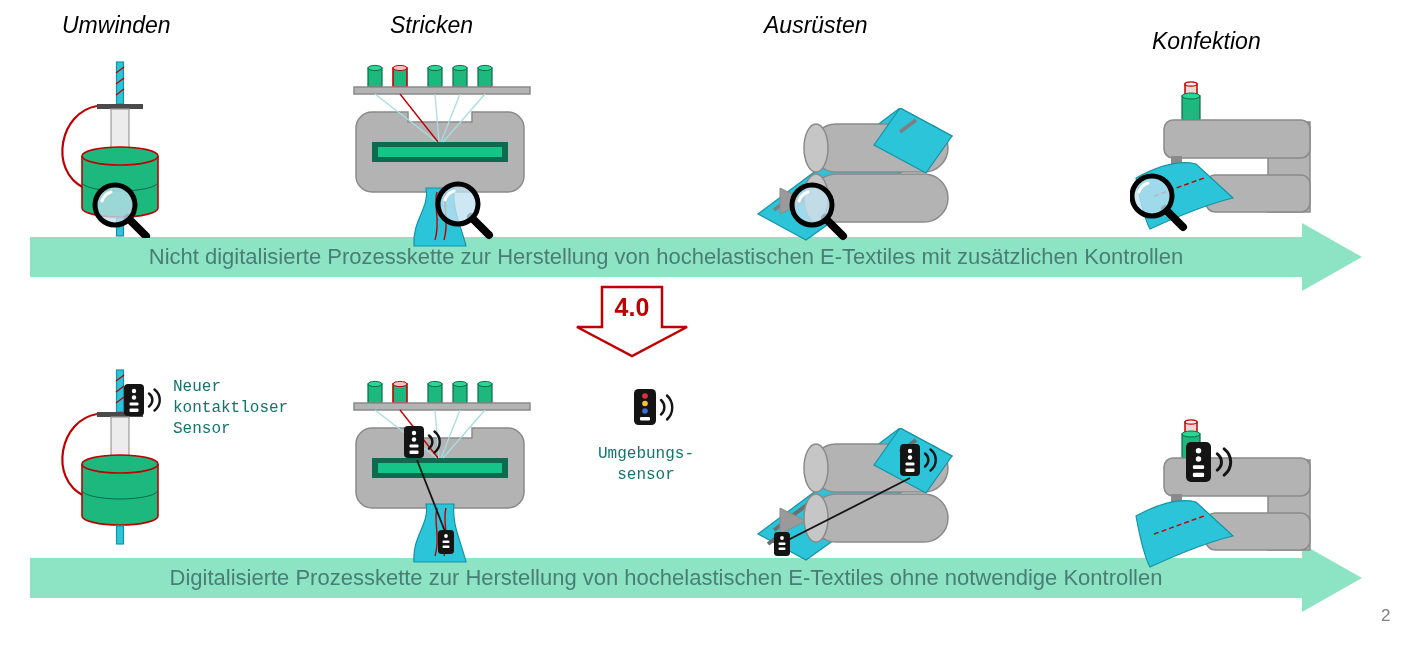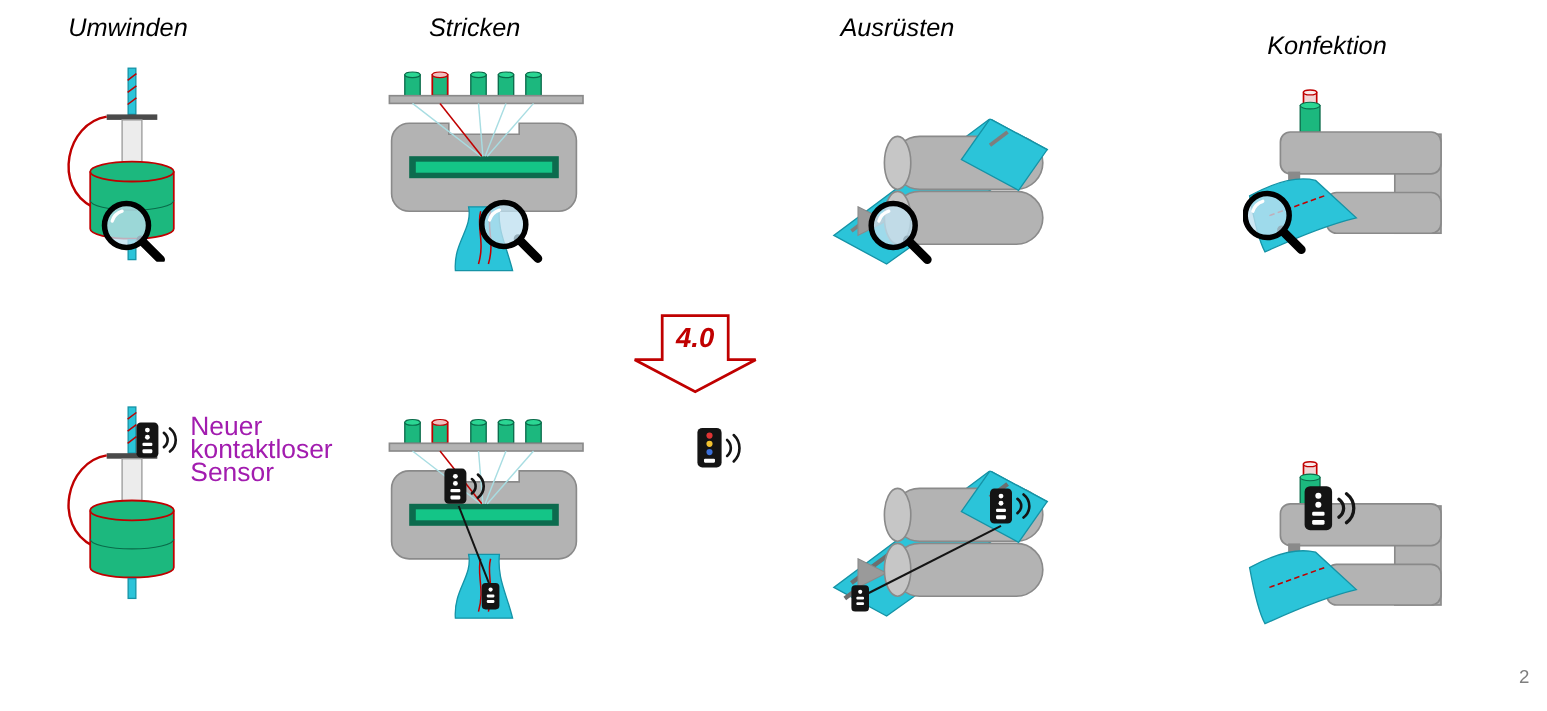--- a/index.html
+++ b/index.html
@@ -2,33 +2,33 @@
 <html style="--arrow-fill: #8DE4C4; --arrow-text: #4A7E74; --accent-red: #C00000; --machine-gray: #B3B3B3; --machine-gray-stroke: #8A8A8A; --spool-green: #1CB87E; --spool-green-dark: #0A6B4A; --bed-dark-green: #0C6B4E; --bed-bright-green: #14C587; --fabric-teal: #2BC4D9; --fabric-teal-stroke: #1593A6; --thread-light: #A8DDE2; --sensor-black: #141414;"><head>
 <meta charset="utf-8">
 <style>
   * { margin:0; padding:0; box-sizing:border-box; }
   html,body { background:#fff; }
   .stage { position:relative; width:1406px; height:646px; background:#fff;
            font-family:"Liberation Sans", sans-serif; overflow:hidden; }
   .abs { position:absolute; }
 
   .stage-label { font-size:23px; color:#000; white-space:nowrap;font-style:italic; }
-  .mini-label  { font-size:24px; line-height:21px; color:#a21caf; }
+  .mini-label  { font-size:16px; line-height:21px; color:#0f766e;font-family:Liberation Mono, monospace; }
   .page-num    { position:absolute; font-size:17px; color:#7F7F7F; }
 
   .arrow-wrap { position:absolute; width:1332px; height:68px; }
   .arrow-wrap svg { position:absolute; left:0; top:0; }
   .arrow-fill { fill:var(--arrow-fill,#8DE4C4); }
   .arrow-text { position:absolute; left:0; right:60px; top:0; bottom:0;
                 display:flex; align-items:center; justify-content:center;
                 font-size:22px; color:var(--arrow-text,#4A7E74); white-space:nowrap; }
 
   .red-outline { fill:#FFFFFF; stroke:var(--accent-red,#C00000); stroke-width:2.5; }
   .ind40-text  { position:absolute; left:0; top:9px; width:100%; text-align:center;
-                 font-size:25px; font-weight:bold; color:var(--accent-red,#C00000);font-style:italic; }
+                 font-size:25px; font-weight:bold; color:var(--accent-red,#C00000); }
 
   
   .gray      { fill:var(--machine-gray,#B3B3B3); stroke:var(--machine-gray-stroke,#8A8A8A); stroke-width:1.5; }
   .gray-cap  { fill:#C6C6C6; stroke:var(--machine-gray-stroke,#8A8A8A); stroke-width:1.5; }
   .dark-part { fill:#4A4A4A; }
   .green     { fill:var(--spool-green,#1CB87E); stroke:var(--spool-green-dark,#0A6B4A); stroke-width:1.2; }
   .green-top { fill:#2BD693; stroke:var(--spool-green-dark,#0A6B4A); stroke-width:1; }
   .green-red { fill:var(--spool-green,#1CB87E); stroke:var(--accent-red,#C00000); stroke-width:1.6; }
   .teal      { fill:var(--fabric-teal,#2BC4D9); stroke:var(--fabric-teal-stroke,#1593A6); stroke-width:1.2; }
   .bed       { fill:var(--bed-dark-green,#0C6B4E); }
@@ -75,21 +75,33 @@
         <circle cx="11" cy="7" r="2.8" fill="#E03434"></circle>
         <circle cx="11" cy="14.5" r="2.8" fill="#F2C230"></circle>
         <circle cx="11" cy="22" r="2.8" fill="#3A6FD8"></circle>
         <rect x="6" y="28" width="10" height="3.6" rx="1" class="white-dot"></rect>
         <path d="M 27 11 C 31.5 15 31.5 21.5 27 25.5" class="sensor-arc"></path>
         <path d="M 33 6.5 C 40 13 40 24 33 30.5" class="sensor-arc"></path>
       </g>
     </defs>
   </svg>
 
-
+  <div class="arrow-wrap" style="left:30px;top:223px">
+    <svg width="1332" height="68" viewBox="0 0 1332 68">
+      <polygon points="0,14 1272,14 1272,0 1332,34 1272,68 1272,54 0,54" class="arrow-fill"></polygon>
+    </svg>
+    <div class="arrow-text">Nicht digitalisierte Prozesskette zur Herstellung von hochelastischen E-Textiles mit zusätzlichen Kontrollen</div>
+  </div>
+
+  <div class="arrow-wrap" style="left:30px;top:544px">
+    <svg width="1332" height="68" viewBox="0 0 1332 68">
+      <polygon points="0,14 1272,14 1272,0 1332,34 1272,68 1272,54 0,54" class="arrow-fill"></polygon>
+    </svg>
+    <div class="arrow-text">Digitalisierte Prozesskette zur Herstellung von hochelastischen E-Textiles ohne notwendige Kontrollen</div>
+  </div>
 
   <div class="abs" style="left:574px;top:284px;width:116px;height:76px">
     <svg width="116" height="76" viewBox="0 0 116 76">
       <path d="M 28 3 H 88 V 43 H 113 L 58 72 L 3 43 H 28 Z" class="red-outline"></path>
     </svg>
     <div class="ind40-text">4.0</div>
   </div>
 
   <div class="stage-label abs" style="left:62px;top:12px">Umwinden</div>
   <div class="stage-label abs" style="left:390px;top:12px">Stricken</div>
@@ -247,16 +259,17 @@
     <rect x="34" y="48" width="146" height="38" rx="9" class="gray"></rect>
     <rect x="76" y="103" width="104" height="37" rx="9" class="gray"></rect>
     <rect x="41" y="84" width="11" height="11" fill="#8A8A8A"></rect>
     <line x1="46.5" y1="95" x2="46.5" y2="110" stroke="#333" stroke-width="2.5"></line>
     <path d="M 6 106 C 28 94 50 88 66 92 L 103 126 C 78 132 44 146 20 157 C 14 146 10 128 6 106 Z" class="teal"></path>
     <line x1="24" y1="124" x2="74" y2="106" class="thread-red" stroke-dasharray="5 3"></line>
     <use href="#sensor" transform="translate(56,32) scale(1.25)"></use>
   </svg>
 
   <div class="mini-label abs" style="left:173px;top:377px;width:118px">Neuer kontaktloser Sensor</div>
+  <div class="mini-label abs" style="left:586px;top:444px;width:120px;text-align:center">Umgebungs-sensor</div>
 
   <div class="page-num" style="left:1381px;top:606px">2</div>
 
 </div>
 
 </body></html>

